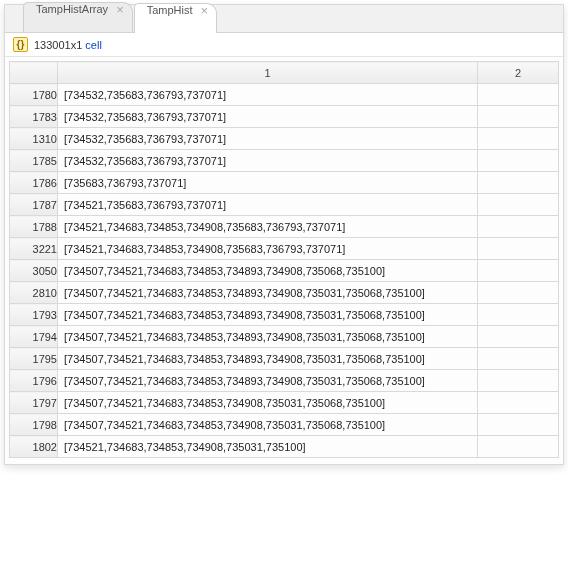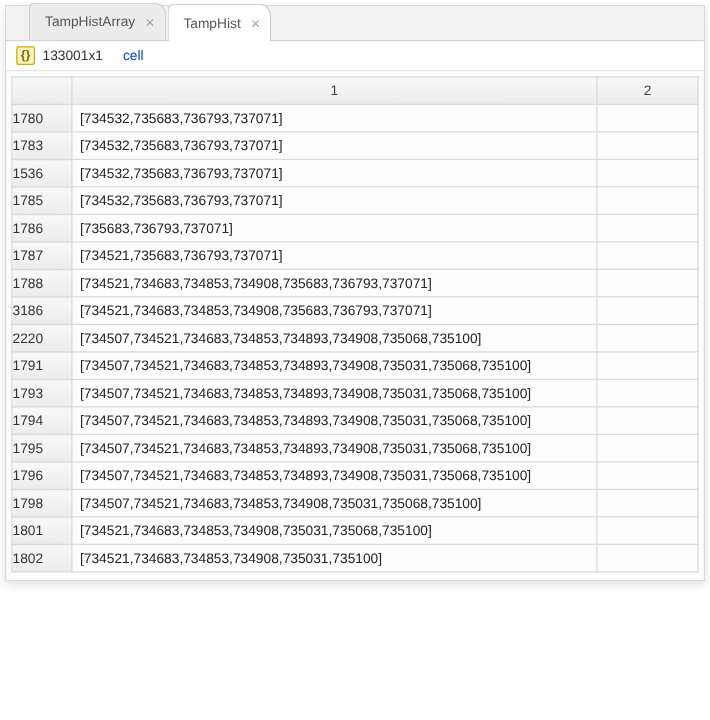--- a/index.html
+++ b/index.html
@@ -2,36 +2,36 @@
 <html><head>
 <meta charset="utf-8">
 <style>
   * { box-sizing: border-box; margin: 0; padding: 0; }
   html, body { width: 568px; height: 576px; font-family: Arial, Helvetica, sans-serif; font-size: 12px; background: #ffffff; color: #222; }
   .window { border: 1px solid #d9d9d9; width: 560px; margin: 4px; background: #fdfdfd; box-shadow: 0 3px 8px rgba(0,0,0,0.12); }
   
   
   .tabbar { display: flex; align-items: flex-end; background: #f1f1f1; border-bottom: 1px solid #d3d3d3; height: 28px; padding-left: 8px; }
   .tab-lead { width: 10px; }
-  .tab { display: flex; align-items: center; height: 30px; padding: 0 8px 0 12px; margin-right: 1px; border: 1px solid #cfcfcf; border-bottom: none; border-top-left-radius: 5px; border-top-right-radius: 10px; font-size: 11px; color: #555; cursor: pointer; }
+  .tab { display: flex; height: 30px; padding: 0 8px 0 12px; margin-right: 1px; border: 1px solid #cfcfcf; border-bottom: none; border-top-left-radius: 5px; border-top-right-radius: 10px; font-size: 11px; color: #555; cursor: pointer; }
   .tab.inactive { background: #ececec; }
   .tab.active { background: #ffffff; position: relative; top: 1px; }
   .tab .close { margin-left: 8px; color: #a9a9a9; font-size: 13px; line-height: 1; }
   
   
   .infobar { display: flex; align-items: center; height: 24px; padding: 0 8px; border-bottom: 1px solid #e5e5e5; background: #fff; font-size: 11px; color: #333; }
   .brace-icon { display: inline-flex; align-items: center; justify-content: center; width: 15px; height: 15px; border: 1px solid #d4a600; background: #fff3c2; color: #8a6d00; font-weight: bold; border-radius: 2px; margin-right: 6px; font-size: 10px; }
-  .infobar .link { color: #0645cc; margin-left: 16px; cursor: pointer; }
+  .infobar .link { color: #0645cc; margin-left: 3px; cursor: pointer; }
   
   
   .grid-wrap { padding: 4px 4px 6px 4px; }
   table.grid { border-collapse: collapse; width: 100%; table-layout: fixed; }
   table.grid th, table.grid td { border: 1px solid #d9d9d9; height: 22px; font-size: 11px; }
   table.grid th { background: linear-gradient(#f8f8f8, #ececec); color: #444; font-weight: normal; text-align: center; }
-  table.grid .rowhead { background: linear-gradient(#f8f8f8, #ececec); text-align: left; color: #333; width: 48px; }
+  table.grid .rowhead { background: linear-gradient(#f8f8f8, #ececec); text-align: right; color: #333; width: 48px; }
   table.grid td.cell { padding: 0 6px; color: #222; white-space: nowrap; overflow: hidden; }
   .col1 { width: 420px; }
   .col2 { width: auto; }
   .corner { width: 48px; }
 </style>
 </head>
 <body>
 
 <div class="window">
 
@@ -72,21 +72,21 @@
             <td class="rowhead">1780</td>
             <td class="cell">[734532,735683,736793,737071]</td>
             <td class="cell"></td>
           </tr>
           <tr>
             <td class="rowhead">1783</td>
             <td class="cell">[734532,735683,736793,737071]</td>
             <td class="cell"></td>
           </tr>
           <tr>
-            <td class="rowhead">1536</td>
+            <td class="rowhead">1310</td>
             <td class="cell">[734532,735683,736793,737071]</td>
             <td class="cell"></td>
           </tr>
           <tr>
             <td class="rowhead">1785</td>
             <td class="cell">[734532,735683,736793,737071]</td>
             <td class="cell"></td>
           </tr>
           <tr>
             <td class="rowhead">1786</td>
@@ -97,31 +97,31 @@
             <td class="rowhead">1787</td>
             <td class="cell">[734521,735683,736793,737071]</td>
             <td class="cell"></td>
           </tr>
           <tr>
             <td class="rowhead">1788</td>
             <td class="cell">[734521,734683,734853,734908,735683,736793,737071]</td>
             <td class="cell"></td>
           </tr>
           <tr>
-            <td class="rowhead">3186</td>
+            <td class="rowhead">3221</td>
             <td class="cell">[734521,734683,734853,734908,735683,736793,737071]</td>
             <td class="cell"></td>
           </tr>
           <tr>
-            <td class="rowhead">2220</td>
+            <td class="rowhead">3050</td>
             <td class="cell">[734507,734521,734683,734853,734893,734908,735068,735100]</td>
             <td class="cell"></td>
           </tr>
           <tr>
-            <td class="rowhead">1791</td>
+            <td class="rowhead">2810</td>
             <td class="cell">[734507,734521,734683,734853,734893,734908,735031,735068,735100]</td>
             <td class="cell"></td>
           </tr>
           <tr>
             <td class="rowhead">1793</td>
             <td class="cell">[734507,734521,734683,734853,734893,734908,735031,735068,735100]</td>
             <td class="cell"></td>
           </tr>
           <tr>
             <td class="rowhead">1794</td>
@@ -132,27 +132,27 @@
             <td class="rowhead">1795</td>
             <td class="cell">[734507,734521,734683,734853,734893,734908,735031,735068,735100]</td>
             <td class="cell"></td>
           </tr>
           <tr>
             <td class="rowhead">1796</td>
             <td class="cell">[734507,734521,734683,734853,734893,734908,735031,735068,735100]</td>
             <td class="cell"></td>
           </tr>
           <tr>
-            <td class="rowhead">1798</td>
+            <td class="rowhead">1797</td>
             <td class="cell">[734507,734521,734683,734853,734908,735031,735068,735100]</td>
             <td class="cell"></td>
           </tr>
           <tr>
-            <td class="rowhead">1801</td>
-            <td class="cell">[734521,734683,734853,734908,735031,735068,735100]</td>
+            <td class="rowhead">1798</td>
+            <td class="cell">[734507,734521,734683,734853,734908,735031,735068,735100]</td>
             <td class="cell"></td>
           </tr>
           <tr>
             <td class="rowhead">1802</td>
             <td class="cell">[734521,734683,734853,734908,735031,735100]</td>
             <td class="cell"></td>
           </tr>
         </tbody>
     </table>
   </div>

